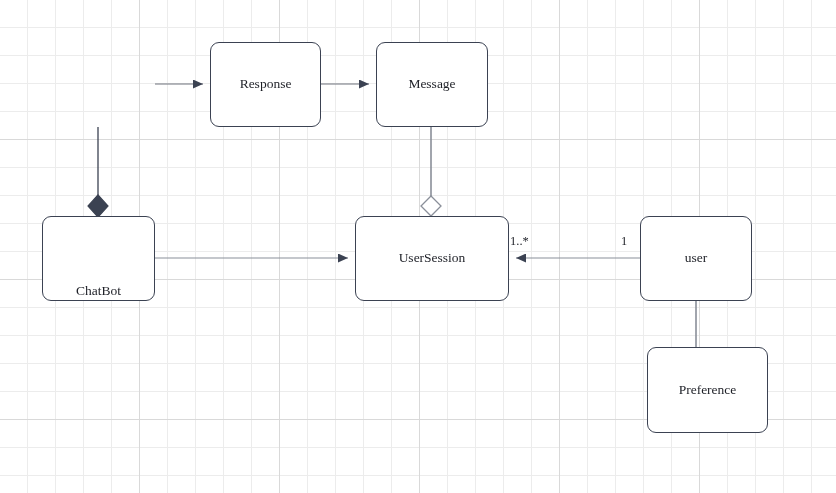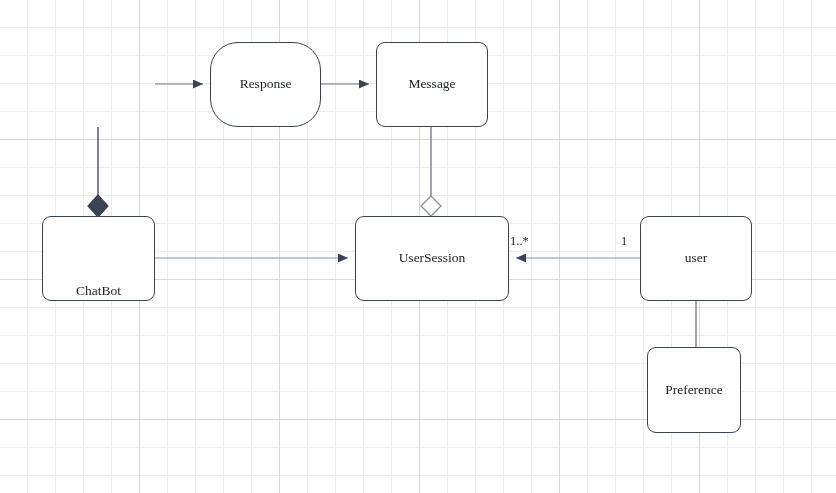--- a/index.html
+++ b/index.html
@@ -102,41 +102,41 @@
     <g>
       <line x1="640" y1="258" x2="516" y2="258" stroke="#8a8f99" stroke-width="1.2" marker-end="url(#arrow-left)"></line>
     </g>
 
     <g>
       <line x1="696" y1="301" x2="696" y2="347" stroke="#8a8f99" stroke-width="1.6"></line>
     </g>
   </svg>
 
 
-  <div class="node" style="left:210px; top:42px; width:111px; height:85px;border-radius:28px;">
+  <div class="node" style="left:210px; top:42px; width:111px; height:85px;">
     <span class="node-label">Response</span>
   </div>
 
   <div class="node" style="left:376px; top:42px; width:112px; height:85px;text-align:center;">
     <span class="node-label">Message</span>
   </div>
 
   <div class="node" style="left:42px; top:216px; width:113px; height:85px;align-items:flex-end;">
     <span class="node-label">ChatBot</span>
   </div>
 
   <div class="node" style="left:355px; top:216px; width:154px; height:85px;">
     <span class="node-label">UserSession</span>
   </div>
 
   <div class="node" style="left:640px; top:216px; width:112px; height:85px;">
     <span class="node-label">user</span>
   </div>
 
-  <div class="node" style="left:647px; top:347px; width:94px; height:86px;">
+  <div class="node" style="left:647px; top:347px; width:121px; height:86px;">
     <span class="node-label">Preference</span>
   </div>
 
   <div class="mult-label" style="left:510px; top:234px;">1..*</div>
 
   <div class="mult-label" style="left:621px; top:234px;">1</div>
 
 </div>
 
 </body></html>

